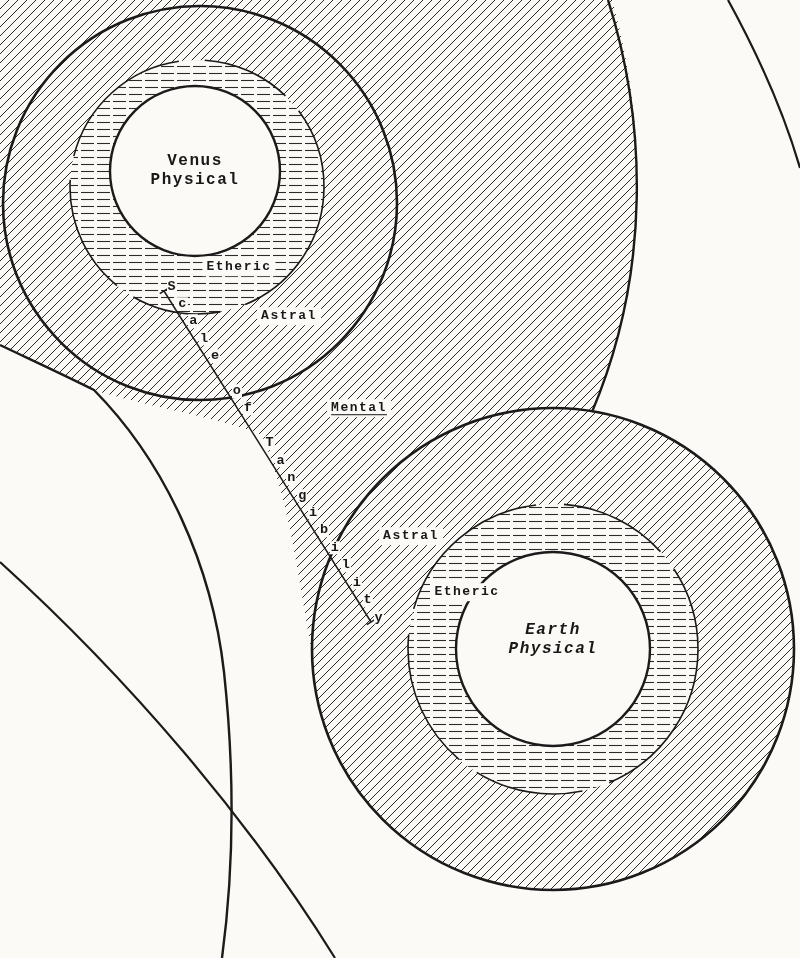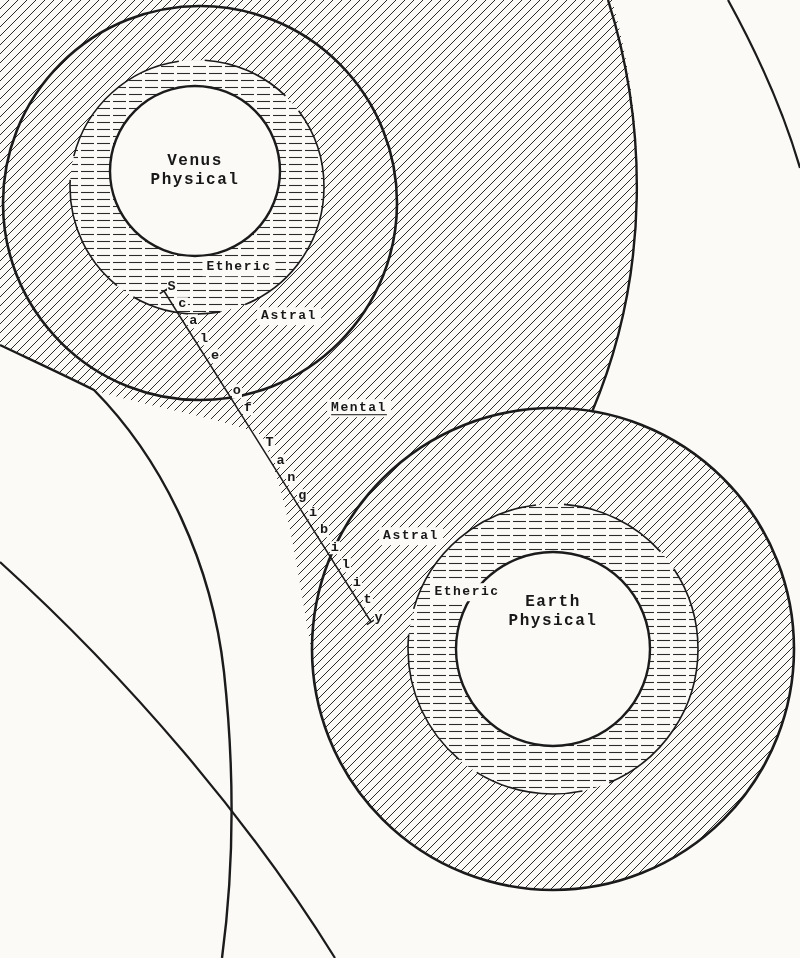--- a/index.html
+++ b/index.html
@@ -90,21 +90,21 @@
   <div class="lbl" style="left:239px;top:267px;">Etheric</div>
 
   <div class="lbl" style="left:289px;top:316px;">Astral</div>
 
   <div class="lbl underline" style="left:359px;top:408px;">Mental</div>
 
   <div class="lbl" style="left:411px;top:536px;">Astral</div>
 
   <div class="lbl" style="left:467px;top:592px;">Etheric</div>
 
-  <div class="lbl clear" style="left:553px;top:612px;">
+  <div class="lbl clear" style="left:553px;top:640px;font-style:italic;">
     <div>Earth</div>
     <div>Physical</div>
   </div>
 
   <div id="scale-letters">
       <span class="sl-letter" style="left: 171.5px; top: 286.5px;">S</span>
       <span class="sl-letter" style="left: 182.395px; top: 303.921px;">c</span>
       <span class="sl-letter" style="left: 193.289px; top: 321.342px;">a</span>
       <span class="sl-letter" style="left: 204.184px; top: 338.763px;">l</span>
       <span class="sl-letter" style="left: 215.079px; top: 356.184px;">e</span>

